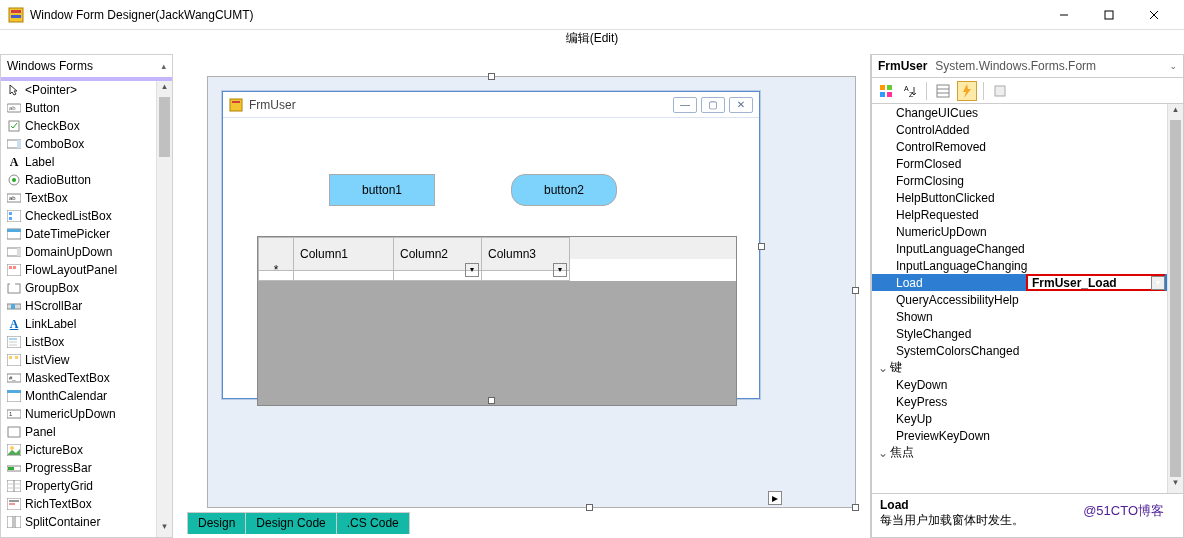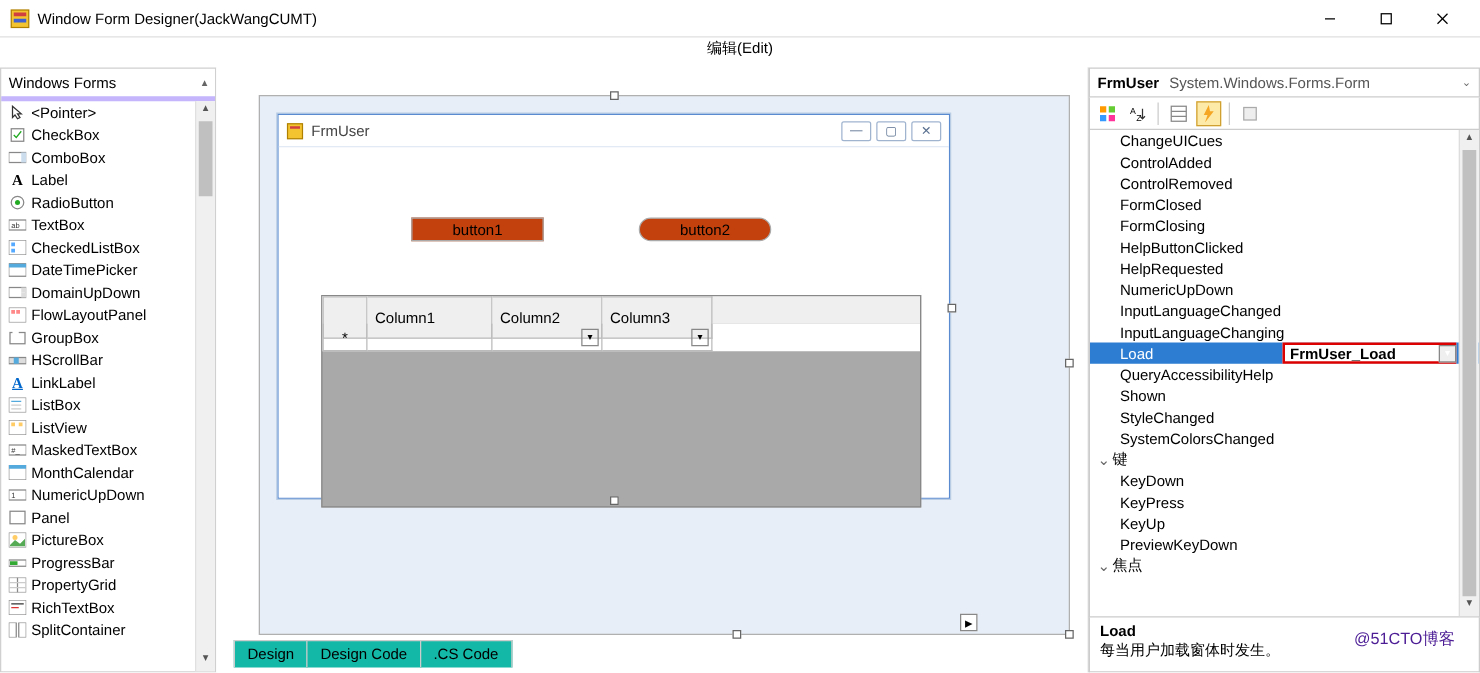--- a/index.html
+++ b/index.html
@@ -23,21 +23,21 @@
 .tb-scroll-wrap { display:flex; flex:1;}
 .design-area { flex: 1; position: relative; background: #fff; }
 .canvas { position: absolute; left: 34px; top: 22px; right: 14px; bottom: 30px; border: 1px solid #b0b0b0; background: #e8eef7; }
 .handle { position:absolute; width:7px; height:7px; background:#fff; border:1px solid #666;}
 .inner-form { position: absolute; left: 14px; top: 14px; width: 538px; height: 308px; background: #fff; border: 1px solid #5a8bd0; box-shadow: 0 0 0 1px #b8cce4; }
 .form-title { height: 26px; background: #fff; border-bottom: 1px solid #d9e3f2; display: flex; align-items: center; padding: 0 6px; }
 .form-title .ft-icon{ width:14px; height:14px; margin-right:6px;}
 .form-title .ft-text{ flex:1; color:#444;}
 .ft-btn{ width:24px; height:16px; border:1px solid #a0b4d0; margin-left:4px; border-radius:2px; display:flex; align-items:center; justify-content:center; font-size:10px; color:#5a7090;}
 .form-body { position: relative; background: #fff; height: calc(100% - 26px); }
-.btn { position:absolute; width:106px; height:19px; border:1px solid #aaa; background:#c2410c; display:flex; align-items:center; justify-content:center;}
+.btn { position:absolute; width:106px; height:32px; border:1px solid #aaa; background:#7dd3fc; display:flex; align-items:center; justify-content:center;}
 .grid { position:absolute; left:34px; top:118px; width:480px; height:170px; border:1px solid #888; background:#a9a9a9;}
 .grid-header-row { display:flex; background:#efefef; height:22px;}
 .grid .gh { border:1px solid #bbb; border-left:none; height:34px; display:flex; align-items:center; padding:0 6px; background:#efefef;}
 .grid .gh:first-child{border-left:1px solid #bbb;}
 .grid-row { display:flex; height:22px; background:#fff;}
 .grid .gc { border:1px solid #bbb; border-left:none; border-top:none; height:22px; display:flex; align-items:center; justify-content:flex-end; padding:0 2px;}
 .grid .gc:first-child{border-left:1px solid #bbb; justify-content:center;}
 .dd{ width:14px; height:14px; border:1px solid #888; display:flex; align-items:center; justify-content:center; font-size:8px;}
 .tray { position:absolute; left:560px; bottom:2px; width:14px; height:14px; border:1px solid #888; background:#fff; display:flex; align-items:center; justify-content:center;}
 .tabs-bottom { position:absolute; bottom:4px; left:14px; display:flex; height:22px; }
@@ -113,20 +113,29 @@
         <div class="tb-item">
             <span class="tb-icon">
               <svg width="12" height="12">
                 <path d="M2 1 L2 10 L4 8 L6 11 L8 10 L6 7 L9 7 Z" fill="#fff" stroke="#333"></path>
               </svg>
             </span>
             <span>&lt;Pointer&gt;</span>
           </div>
         <div class="tb-item">
             <span class="tb-icon">
+              <svg width="14" height="12">
+                <rect x="0" y="2" width="14" height="8" rx="1" fill="#fff" stroke="#888"></rect>
+                <text x="2" y="8" font-size="6" fill="#666">ab</text>
+              </svg>
+            </span>
+            <span>Button</span>
+          </div>
+        <div class="tb-item">
+            <span class="tb-icon">
               <svg width="12" height="12">
                 <rect x="1" y="1" width="10" height="10" fill="#fff" stroke="#888"></rect>
                 <path d="M3 6 L5 8 L9 3" fill="none" stroke="#2a2"></path>
               </svg>
             </span>
             <span>CheckBox</span>
           </div>
         <div class="tb-item">
             <span class="tb-icon">
               <svg width="14" height="12">

